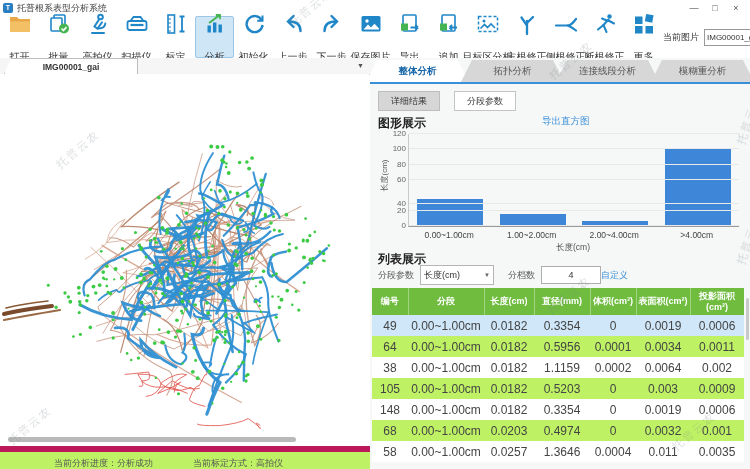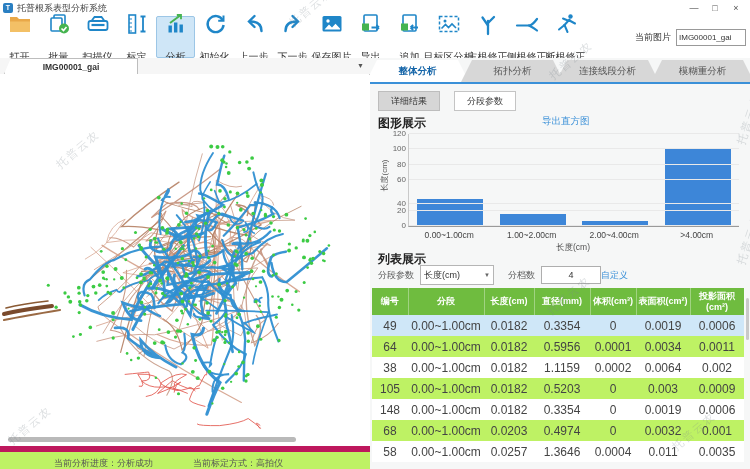--- a/index.html
+++ b/index.html
@@ -117,20 +117,31 @@
           <rect x="7" y="3" width="11" height="13" rx="1" fill="#fff" stroke="#1f86c8" stroke-width="1.6"></rect>
           <rect x="4" y="6" width="11" height="13" rx="1" fill="#fff" stroke="#1f86c8" stroke-width="1.6"></rect>
           <circle cx="17" cy="16.5" r="5" fill="#46b450"></circle>
           <path d="M14.5 16.5l2 2 3-3.5" stroke="#fff" stroke-width="1.6" fill="none"></path>
         </svg>
       </div>
       <div class="tlabel">批量</div>
     </div>
     <div class="tbtn">
       <div class="ticon">
+        <svg viewBox="0 0 24 24" fill="none" stroke="#1f86c8" stroke-width="2" stroke-linecap="round">
+          <circle cx="14.5" cy="5" r="2.3"></circle>
+          <path d="M13 7.5l-4.5 7 3 2.2 4.5-6.5"></path>
+          <path d="M12.5 16.5c4.2 0 6.5-2 6.8-5"></path>
+          <path d="M6 21h12"></path>
+        </svg>
+      </div>
+      <div class="tlabel">高拍仪</div>
+    </div>
+    <div class="tbtn">
+      <div class="ticon">
         <svg viewBox="0 0 24 24" fill="none" stroke="#1f86c8" stroke-width="1.8">
           <path d="M5.5 9l3-4h7l3 4"></path>
           <rect x="2.5" y="9" width="19" height="9" rx="2"></rect>
           <path d="M5.5 13h13" stroke-width="2.2"></path>
         </svg>
       </div>
       <div class="tlabel">扫描仪</div>
     </div>
     <div class="tbtn">
       <div class="ticon">
@@ -245,20 +256,31 @@
         <svg viewBox="0 0 24 24" fill="none" stroke="#1f86c8" stroke-width="2" stroke-linecap="round">
           <circle cx="16.5" cy="4.5" r="2.2" fill="#1f86c8" stroke="none"></circle>
           <path d="M15.5 7.5L10.5 13"></path>
           <path d="M15.5 8.5l5.5 3"></path>
           <path d="M15 9L9 6.5"></path>
           <path d="M10.5 13l3 7"></path>
           <path d="M10.5 13l-5.5 4.5"></path>
         </svg>
       </div>
       <div class="tlabel">断根修正</div>
+    </div>
+    <div class="tbtn">
+      <div class="ticon">
+        <svg viewBox="0 0 24 24">
+          <rect x="3" y="4.5" width="7.5" height="7.5" fill="#1f86c8"></rect>
+          <rect x="13.5" y="2.5" width="7.5" height="7.5" fill="#1f86c8" transform="rotate(10 17 6)"></rect>
+          <rect x="3" y="14" width="7.5" height="7.5" fill="#1f86c8"></rect>
+          <rect x="13.5" y="14" width="7.5" height="7.5" fill="#1f86c8"></rect>
+        </svg>
+      </div>
+      <div class="tlabel">更多</div>
     </div>
     <span id="cur-img-label">当前图片</span>
   <div id="cur-img-combo">
     <span>IMG00001_gai</span>
 
   </div>
 </div>
 
 <div id="leftpanel">
   <div class="tabstrip">

